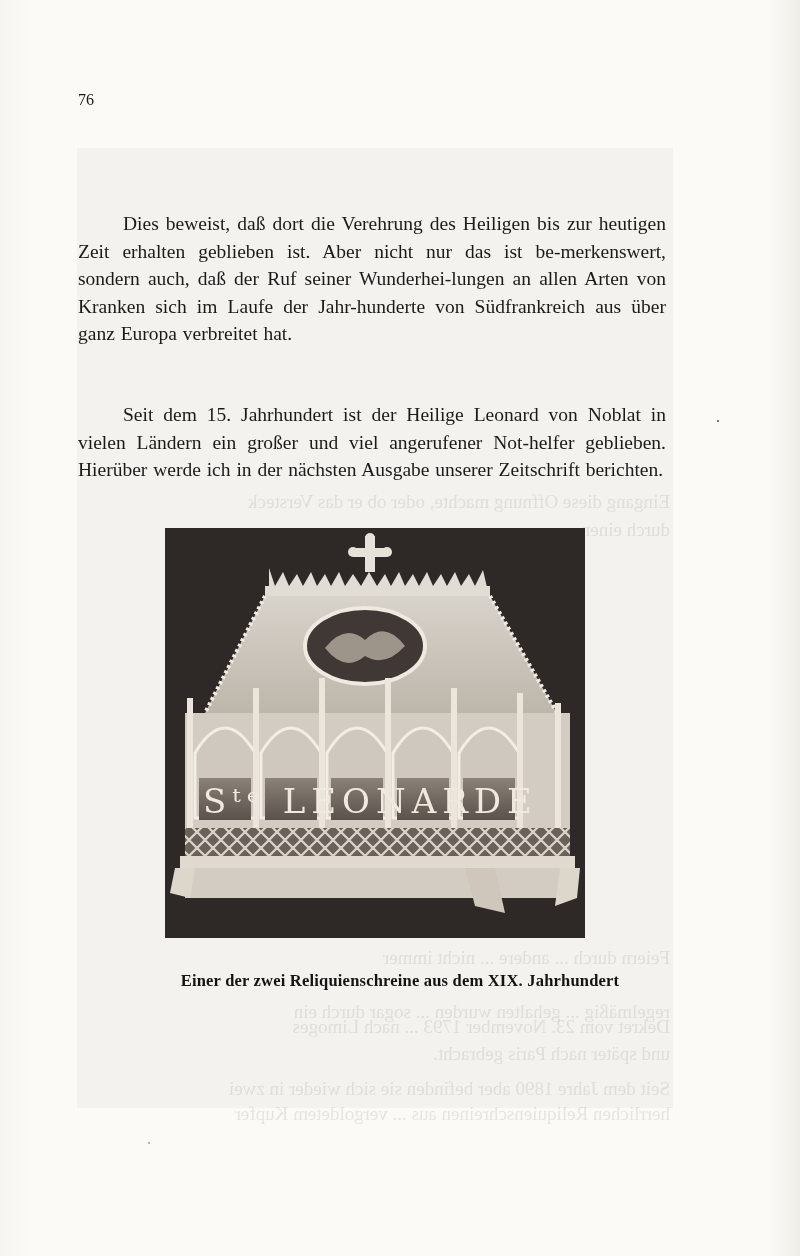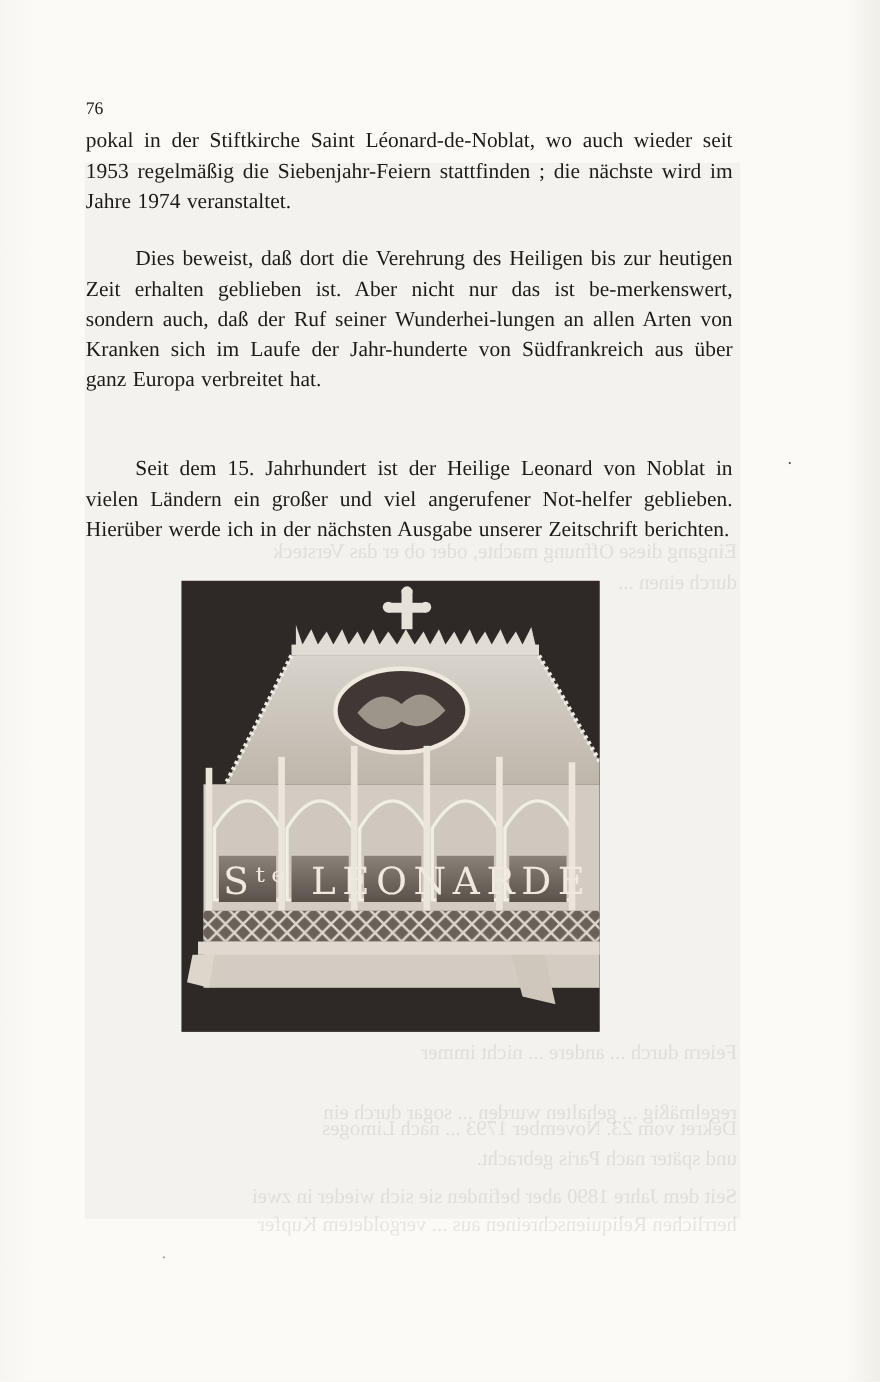--- a/index.html
+++ b/index.html
@@ -45,31 +45,30 @@
       text-align: justify;
       text-align-last: left;
       hyphens: manual;
     }
     .para {
       margin: 0;
       word-spacing: 1px;
     }
     .para.indent {
       text-indent: 45px;
-      margin-top: 12px;
     }
     #para-1 { top: 115px; }
     #para-2 { top: 210px; }
     #para-3 { top: 401px; }
 
     .figure {
       position: absolute;
       left: 165px;
       top: 528px;
-      width: 380px;
+      width: 420px;
       height: 410px;
       background: #2f2a28;
       overflow: hidden;
     }
     .figure svg {
       display: block;
     }
     .caption {
       position: absolute;
       left: 100px;
@@ -110,27 +109,20 @@
   <div class="bleed" style="top:516px;">durch einen ...</div>
   <div class="bleed" style="top:944px;">Feiern durch ... andere ... nicht immer</div>
   <div class="bleed" style="top:998px;">regelmäßig ... gehalten wurden ... sogar durch ein</div>
   <div class="bleed" style="top:1013px;">Dekret vom 23. November 1793 ... nach Limoges</div>
   <div class="bleed" style="top:1040px;">und später nach Paris gebracht.</div>
   <div class="bleed" style="top:1075px;">Seit dem Jahre 1890 aber befinden sie sich wieder in zwei</div>
   <div class="bleed" style="top:1100px;">herrlichen Reliquienschreinen aus ... vergoldetem Kupfer</div>
 
   <div class="page-number">76</div>
 
-  <div class="body-text" id="para-1">
-    <p class="para">
-      <span>pokal in der Stiftkirche Saint Léonard-de-Noblat, wo auch </span>
-      <span>wieder seit 1953 regelmäßig die Siebenjahr-Feiern stattfinden ; </span>
-      <span>die nächste wird im Jahre 1974 veranstaltet.</span>
-    </p>
-  </div>
 
   <div class="body-text" id="para-2">
     <p class="para indent">
       <span>Dies beweist, daß dort die Verehrung des Heiligen bis zur </span>
       <span>heutigen Zeit erhalten geblieben ist. Aber nicht nur das ist be-</span><span>merkenswert, sondern auch, daß der Ruf seiner Wunderhei-</span><span>lungen an allen Arten von Kranken sich im Laufe der Jahr-</span><span>hunderte von Südfrankreich aus über ganz Europa verbreitet </span>
       <span>hat.</span>
     </p>
   </div>
 
   <div class="body-text" id="para-3">
@@ -221,13 +213,14 @@
       <rect x="20" y="300" width="385" height="28" fill="#6a625a"></rect>
       <rect x="20" y="300" width="385" height="28" fill="url(#lattice)"></rect>
       <rect x="15" y="328" width="395" height="12" fill="#e0d9cf"></rect>
 
       <path d="M10 340 L30 340 L25 370 L5 365 Z" fill="#ddd6cb"></path>
       <path d="M395 340 L415 340 L412 370 L390 378 Z" fill="#ddd6cb"></path>
       <path d="M300 340 L330 340 L340 385 L310 378 Z" fill="#cfc7bc"></path>
     </svg>
   </div>
 
+  <div class="caption">Einer der zwei Reliquienschreine aus dem XIX. Jahrhundert</div>
 </div>
 
 </body></html>

